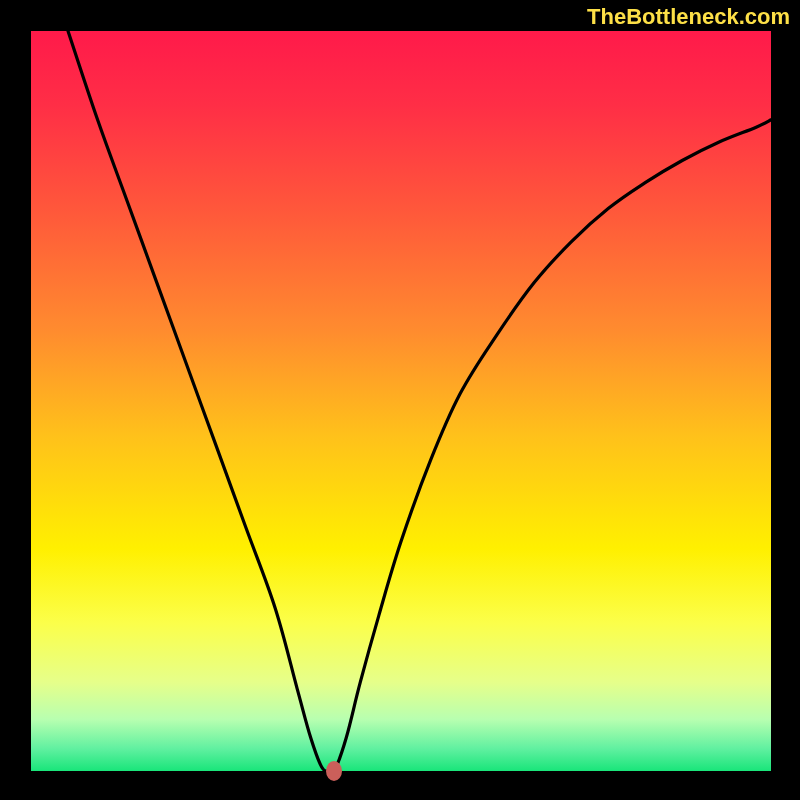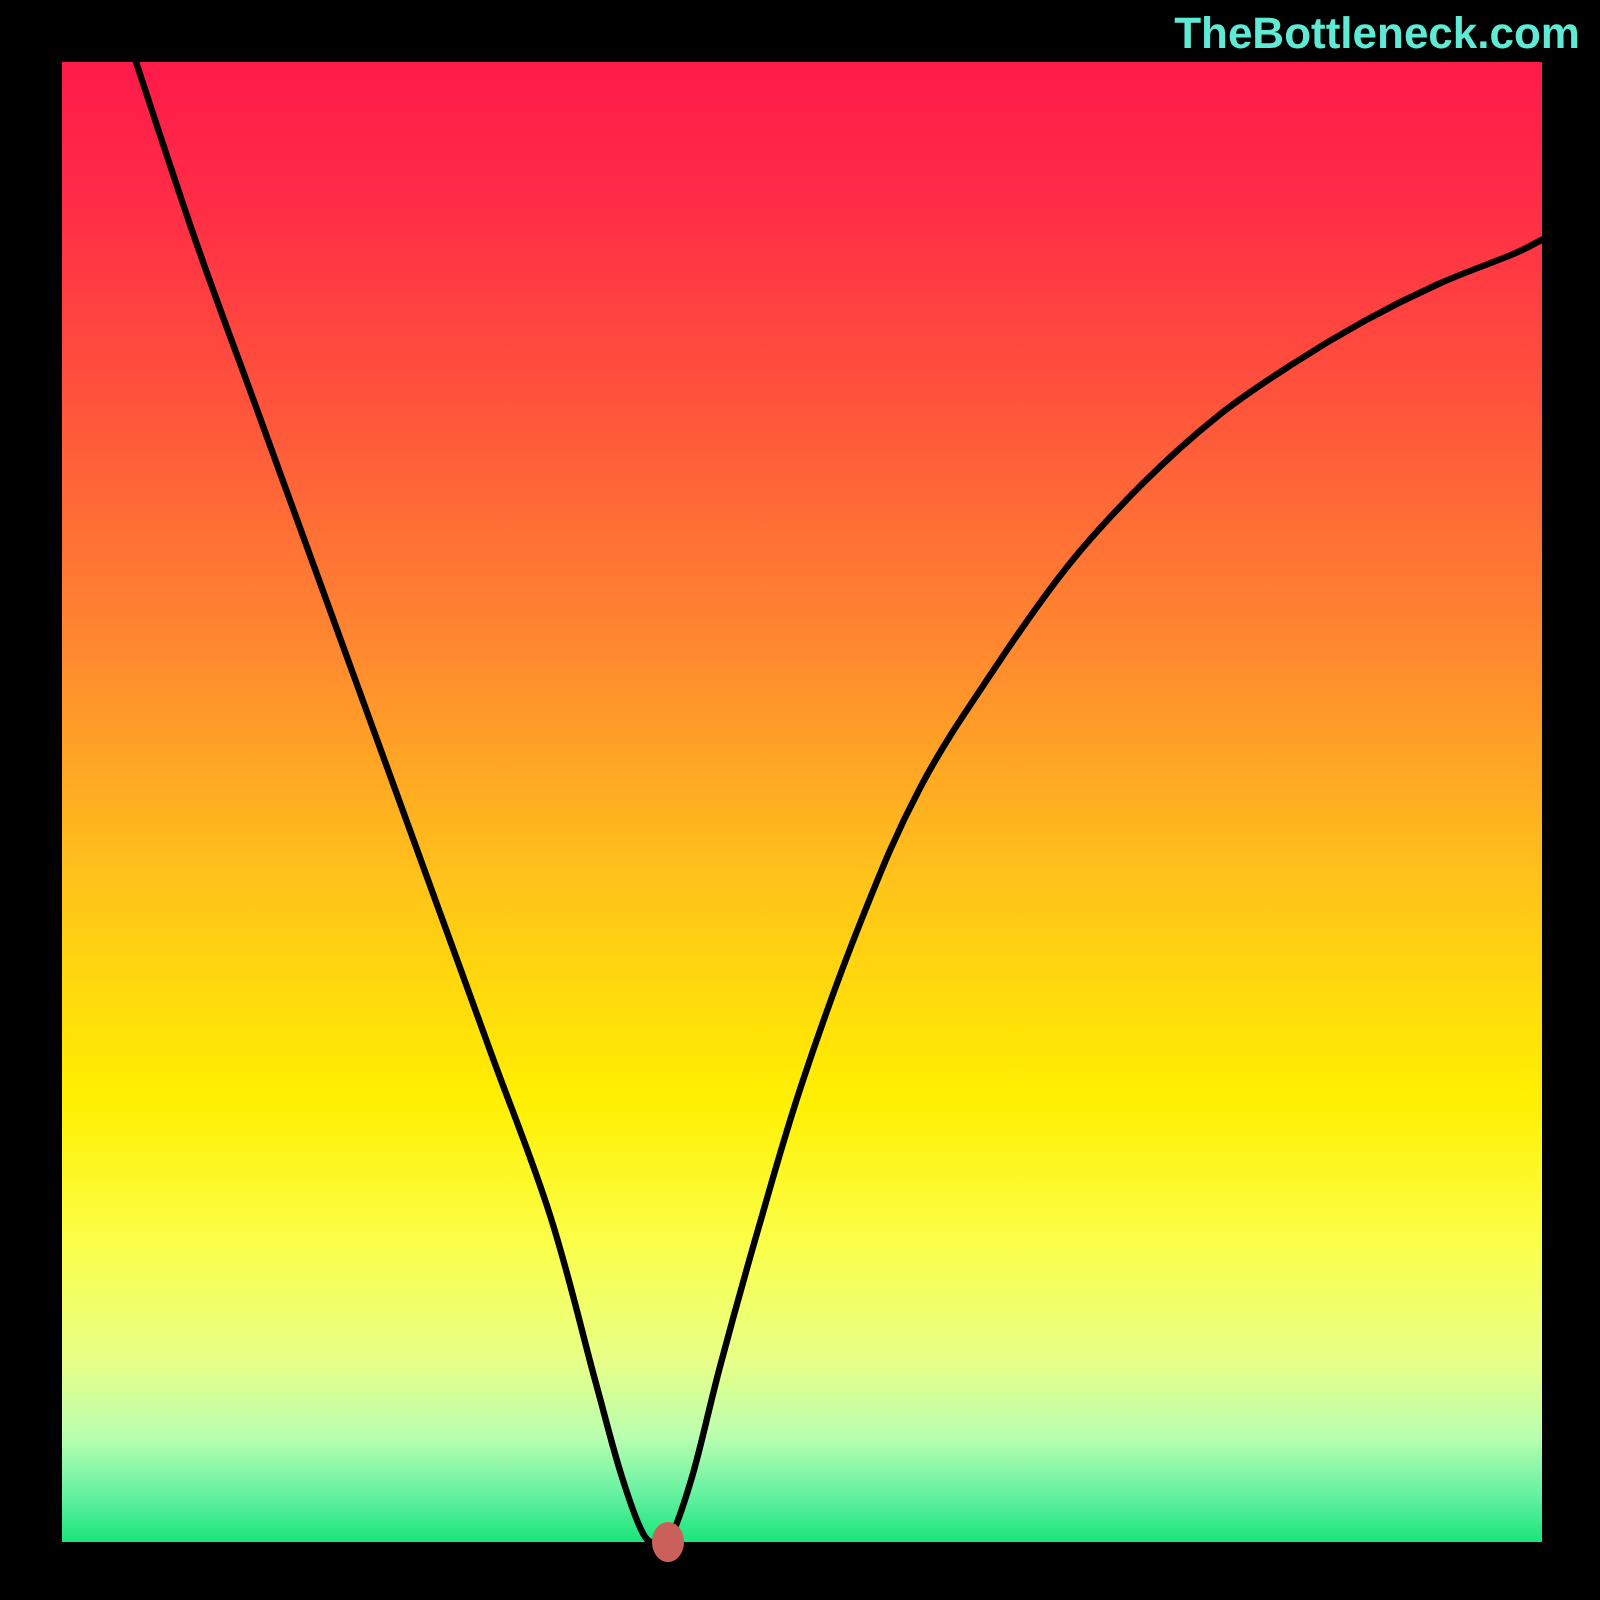--- a/index.html
+++ b/index.html
@@ -3,21 +3,21 @@
 <meta charset="utf-8">
 <style>
   * { margin: 0; padding: 0; box-sizing: border-box; }
   html, body { width: 800px; height: 800px; overflow: hidden; }
   body { background: #000; position: relative; }
 
   .watermark {
     position: absolute;
     top: 4px;
     right: 10px;
-    color: #5eead4;
+    color: #fde047;
     font-family: Arial, Helvetica, sans-serif;
     font-size: 22px;
     font-weight: bold;
     z-index: 10;
   }
 
   .plot {
     position: absolute;
     background: #000;
   }

